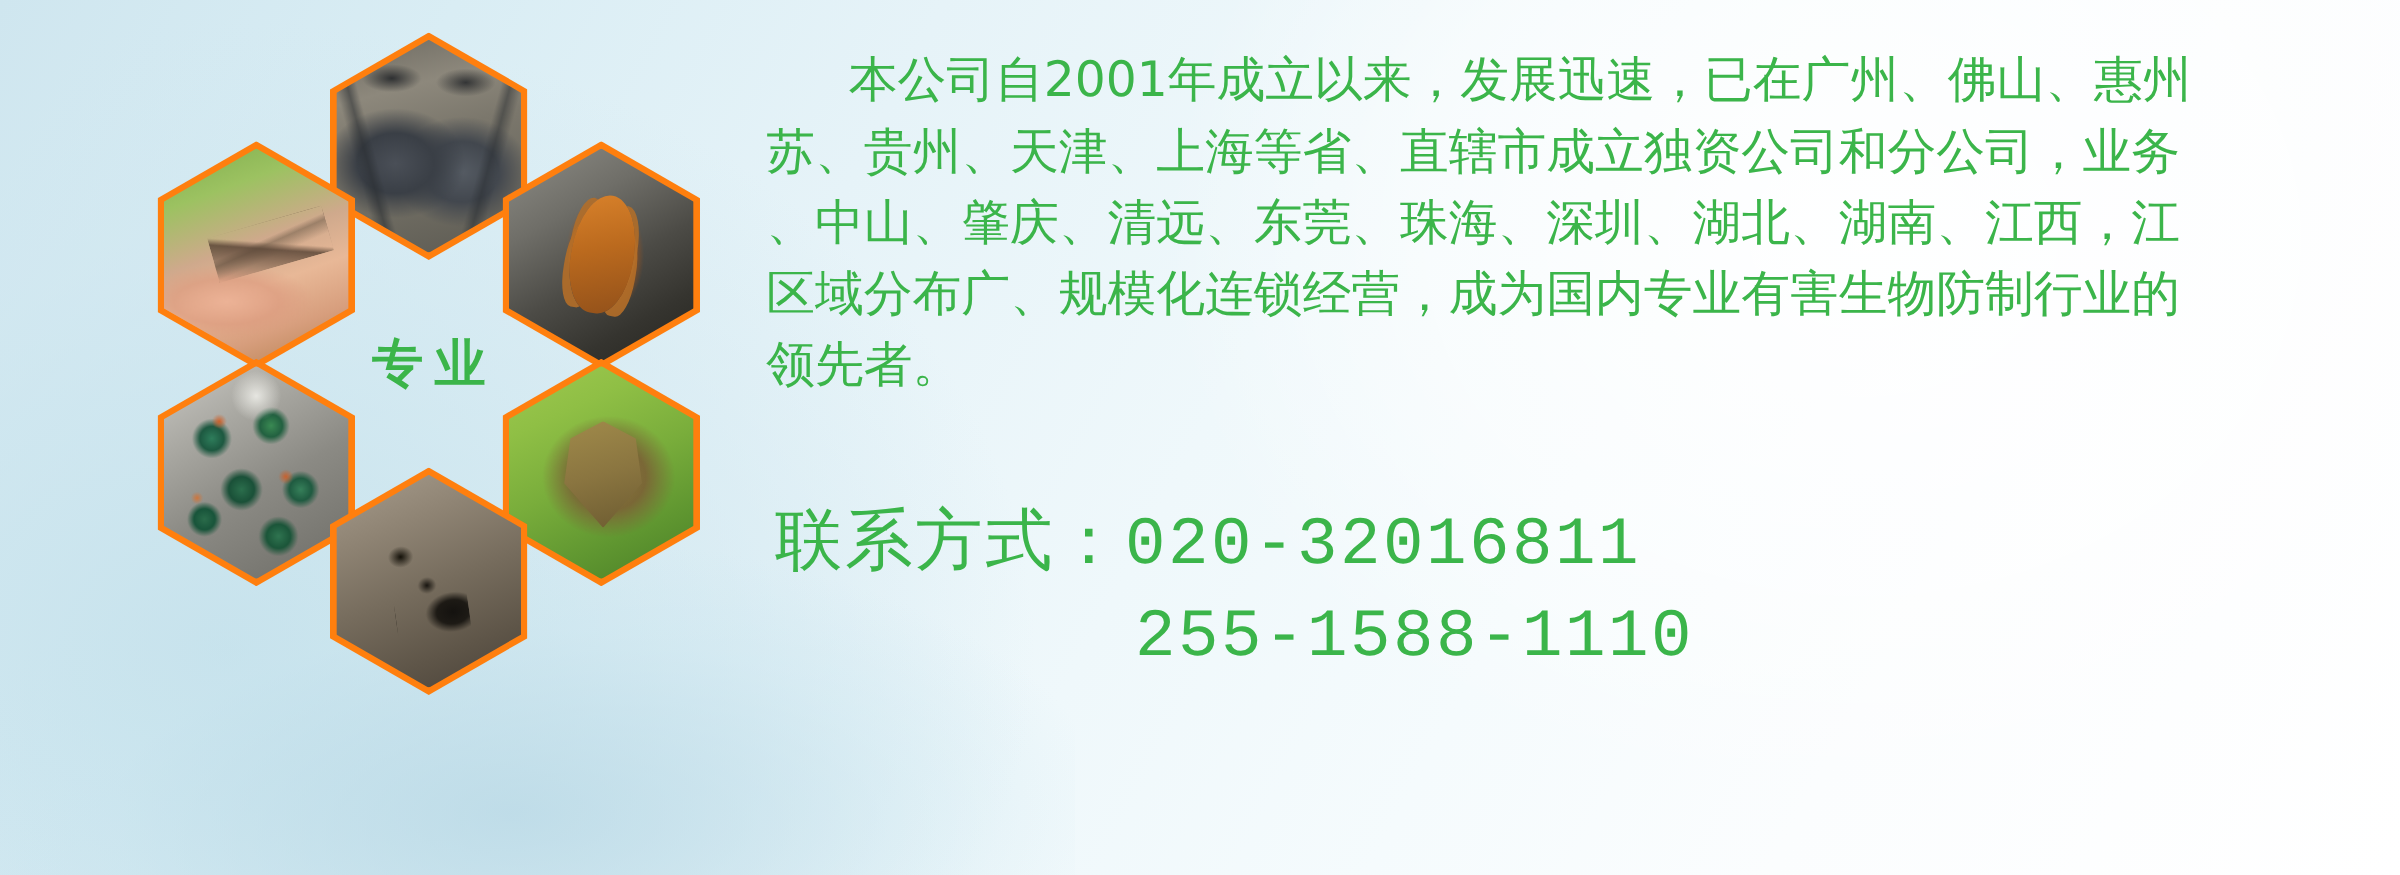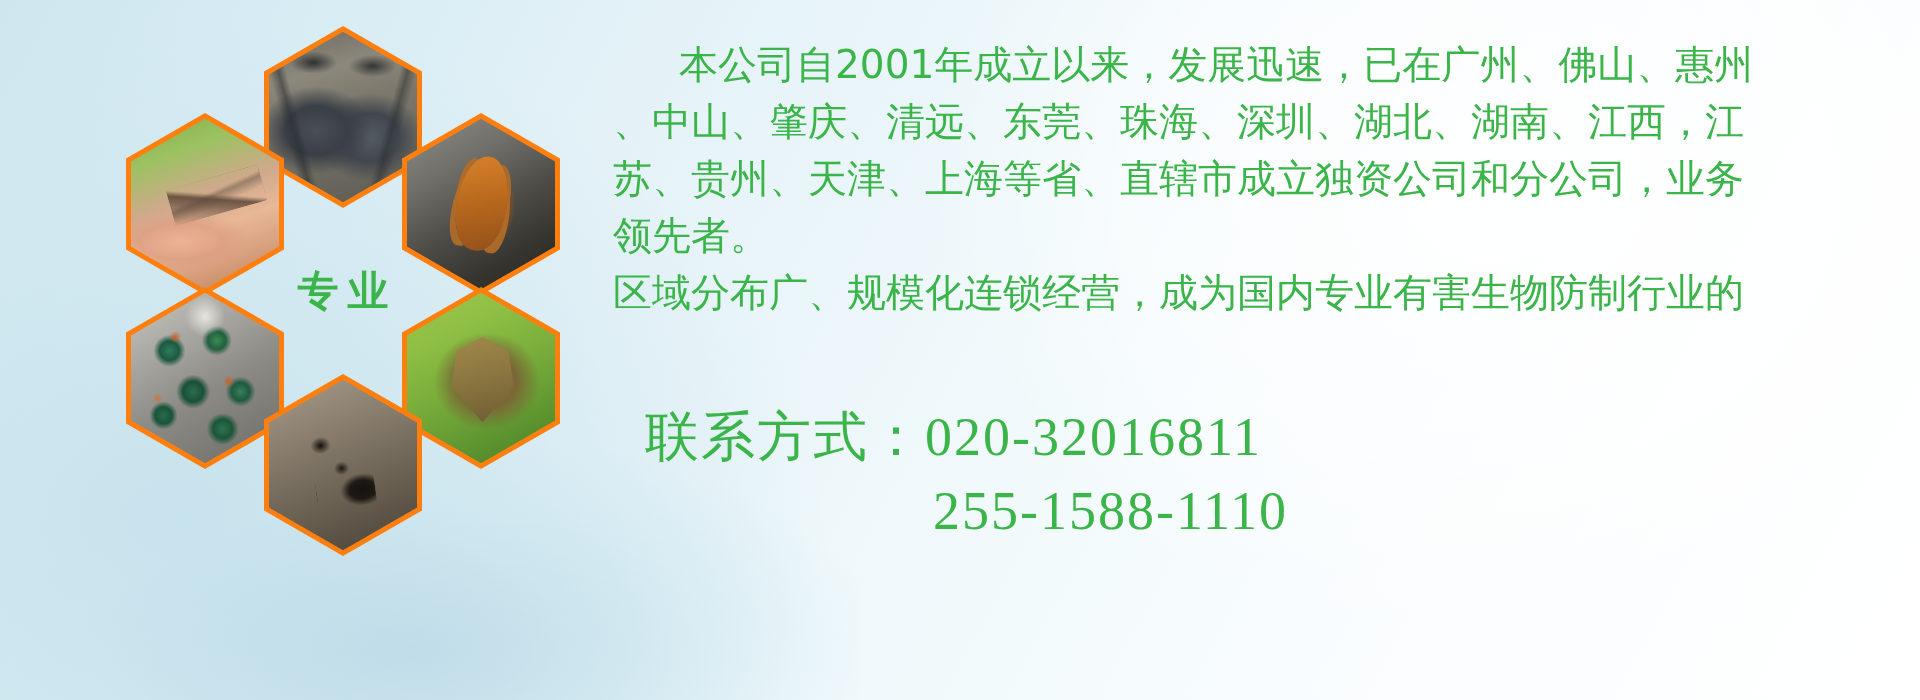--- a/index.html
+++ b/index.html
@@ -244,24 +244,23 @@
     position: absolute;
     left: 620px;
     top: 400px;
     width: 1260px;
   }
   .contact-line {
     color: #3bb54a;
     font-size: 54px;
     line-height: 74px;
     white-space: nowrap;
-    font-family: Liberation Serif, serif;
+    font-family: Liberation Mono, monospace;
     font-weight: 500;
     letter-spacing: 2px;
-    margin-left: 25px;
   }
   .contact-line.second { text-indent: 288px; }
 </style>
 </head>
 <body>
 
 <div id="banner">
 
   <div id="sheen"></div>
   <div id="bottomwash"></div>
@@ -308,24 +307,24 @@
       <div class="inner"></div>
     </div>
 
     <div id="center-label">
       <div class="cl-line">专业</div>
     </div>
   </div>
 
   <div id="copy-block">
     <div class="para-line indent">本公司自2001年成立以来，发展迅速，已在广州、佛山、惠州</div>
+    <div class="para-line">苏、贵州、天津、上海等省、直辖市成立独资公司和分公司，业务</div>
     <div class="para-line">、中山、肇庆、清远、东莞、珠海、深圳、湖北、湖南、江西，江</div>
-    <div class="para-line">苏、贵州、天津、上海等省、直辖市成立独资公司和分公司，业务</div>
+    <div class="para-line">区域分布广、规模化连锁经营，成为国内专业有害生物防制行业的</div>
     <div class="para-line">领先者。</div>
-    <div class="para-line">区域分布广、规模化连锁经营，成为国内专业有害生物防制行业的</div>
   </div>
 
   <div id="contact-block">
     <div class="contact-line">联系方式：020-32016811</div>
     <div class="contact-line second">255-1588-1110</div>
   </div>
 
 </div>
 
 </body></html>

